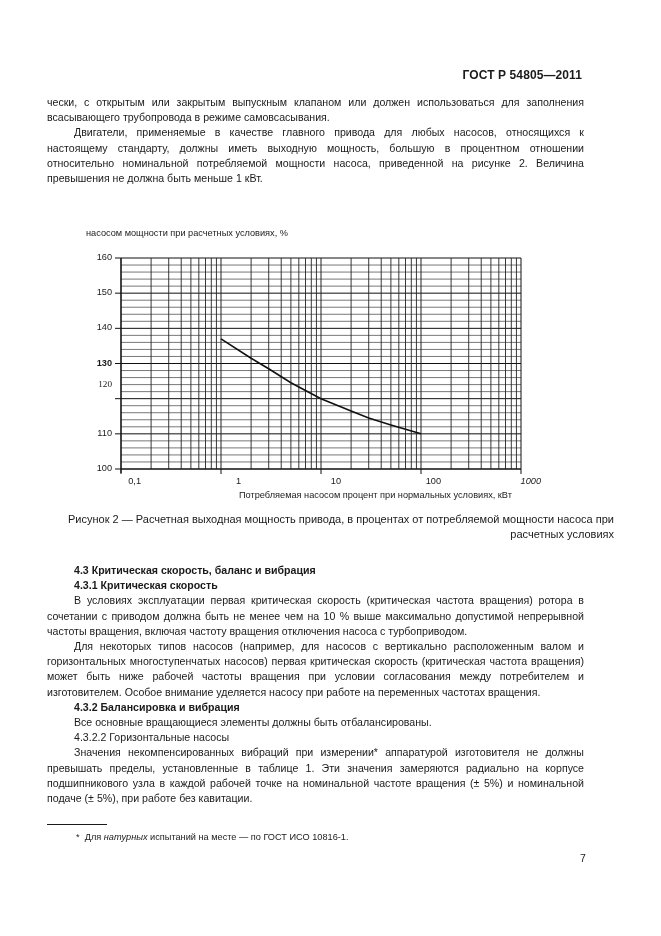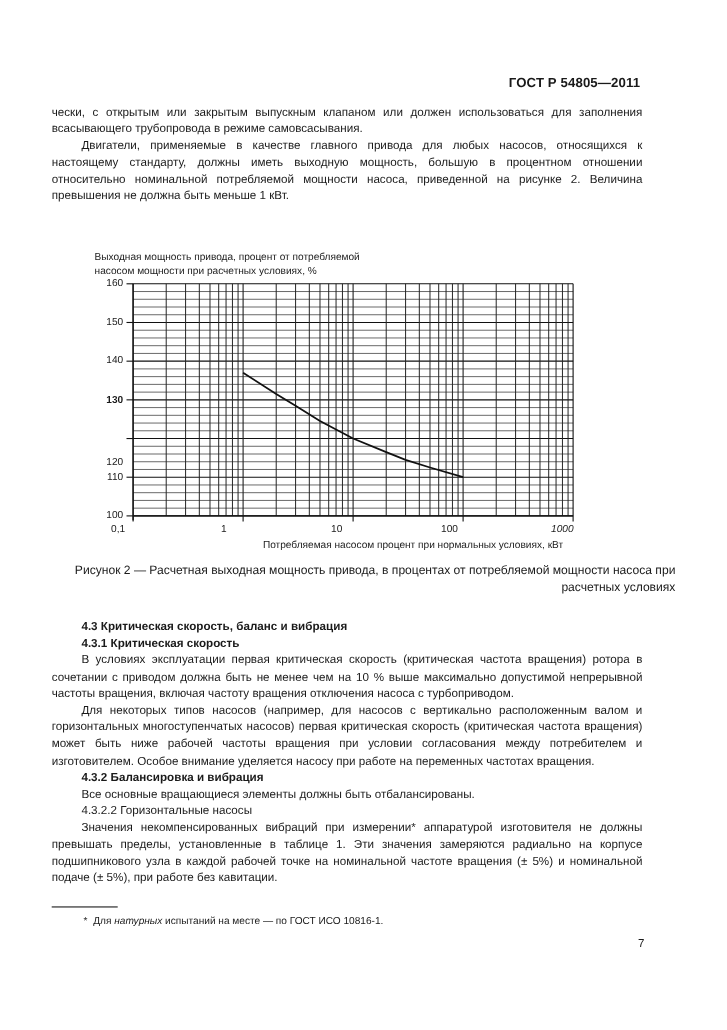--- a/index.html
+++ b/index.html
@@ -7,41 +7,40 @@
          font-family: "Liberation Sans", "DejaVu Sans", sans-serif; color: #1a1a1a; }
   .abs { position: absolute; }
   .doc-code { right: 79px; top: 68px; font-weight: bold; font-size: 12px; letter-spacing: 0.1px; text-align: right; }
   .para { position: absolute; left: 47px; width: 537px; font-size: 10.6px; line-height: 15.2px; text-align: justify; }
   .para p { margin: 0; }
   .ind { text-indent: 27px; }
   .h { font-weight: bold; }
   .chart-wrap { position: absolute; left: 0; top: 0; width: 661px; height: 560px; }
   .chart-ylabel { left: 86px; top: 227px; font-size: 9.2px; line-height: 12.5px; }
   .ytick { position: absolute; font-size: 9.2px; text-align: right; width: 24px; }
-  .xtick { position: absolute; font-size: 9.2px; text-align: left; width: 40px; }
+  .xtick { position: absolute; font-size: 9.2px; text-align: right; width: 40px; }
   .chart-xlabel { left: 239px; top: 490px; font-size: 9.2px; }
   .caption { left: 47px; width: 567px; top: 512px; font-size: 11px; line-height: 15px; text-align: right; }
   .footnote-rule { left: 47px; top: 824px; width: 60px; height: 1px; background: #1a1a1a; }
   .footnote { left: 76px; top: 832px; font-size: 9.2px; }
   .footnote i { font-style: italic; }
   .page-num { left: 580px; top: 852px; font-size: 10.5px; }
 </style>
 </head>
 <body>
 
 <div class="abs doc-code">ГОСТ Р 54805—2011</div>
 
 <div class="para" style="top:95px;">
   <p>чески, с открытым или закрытым выпускным клапаном или должен использоваться для заполнения всасывающего трубопровода в режиме самовсасывания.</p>
   <p class="ind">Двигатели, применяемые в качестве главного привода для любых насосов, относящихся к настоящему стандарту, должны иметь выходную мощность, большую в процентном отношении относительно номинальной потребляемой мощности насоса, приведенной на рисунке 2. Величина превышения не должна быть меньше 1 кВт.</p>
 </div>
 
 <div class="chart-wrap">
   <div class="abs chart-ylabel">
-    <div>Выходная мощность привода, процент от потребляемой</div>
     <div>насосом мощности при расчетных условиях, %</div>
   </div>
   <svg class="abs" style="left:0;top:0;" width="661" height="560">
     <g id="grid">
         <line x1="121" y1="469" x2="521" y2="469" stroke="#111" stroke-width="1"></line>
         <line x1="121" y1="461.96666666666664" x2="521" y2="461.96666666666664" stroke="#555" stroke-width="0.8"></line>
         <line x1="121" y1="454.93333333333334" x2="521" y2="454.93333333333334" stroke="#555" stroke-width="0.8"></line>
         <line x1="121" y1="447.9" x2="521" y2="447.9" stroke="#555" stroke-width="0.8"></line>
         <line x1="121" y1="440.8666666666667" x2="521" y2="440.8666666666667" stroke="#555" stroke-width="0.8"></line>
         <line x1="121" y1="433.8333333333333" x2="521" y2="433.8333333333333" stroke="#111" stroke-width="1"></line>
@@ -122,21 +121,21 @@
         <line x1="221" y1="469" x2="221" y2="474" stroke="#111" stroke-width="1"></line>
         <line x1="321" y1="469" x2="321" y2="474" stroke="#111" stroke-width="1"></line>
         <line x1="421" y1="469" x2="421" y2="474" stroke="#111" stroke-width="1"></line>
         <line x1="521" y1="469" x2="521" y2="474" stroke="#111" stroke-width="1"></line>
       </g>
     <path id="curve" fill="none" stroke="#111" stroke-width="1.6" d="M221.0 338.9 L251.1 358.2 L268.7 368.8 L290.9 382.8 L321.0 398.7 L351.1 411.0 L368.7 418.0 L390.9 425.0 L421.0 433.8"></path>
   </svg>
   <div id="yticks">
       <div class="ytick" style="left: 88px; top: 463px;">100</div>
       <div class="ytick" style="left: 88px; top: 427.833px;">110</div>
-      <div class="ytick" style="left: 88px; top: 415px;">120</div>
+      <div class="ytick" style="left: 88px; top: 379px; font-family: Liberation Serif, serif;">120</div>
       <div class="ytick" style="left: 88px; top: 357.5px; font-weight: bold;">130</div>
       <div class="ytick" style="left: 88px; top: 322.333px;">140</div>
       <div class="ytick" style="left: 88px; top: 287.167px;">150</div>
       <div class="ytick" style="left: 88px; top: 252px;">160</div>
     </div>
   <div id="xticks">
       <div class="xtick" style="left: 101px; top: 476px;">0,1</div>
       <div class="xtick" style="left: 201px; top: 476px;">1</div>
       <div class="xtick" style="left: 301px; top: 476px;">10</div>
       <div class="xtick" style="left: 401px; top: 476px;">100</div>

